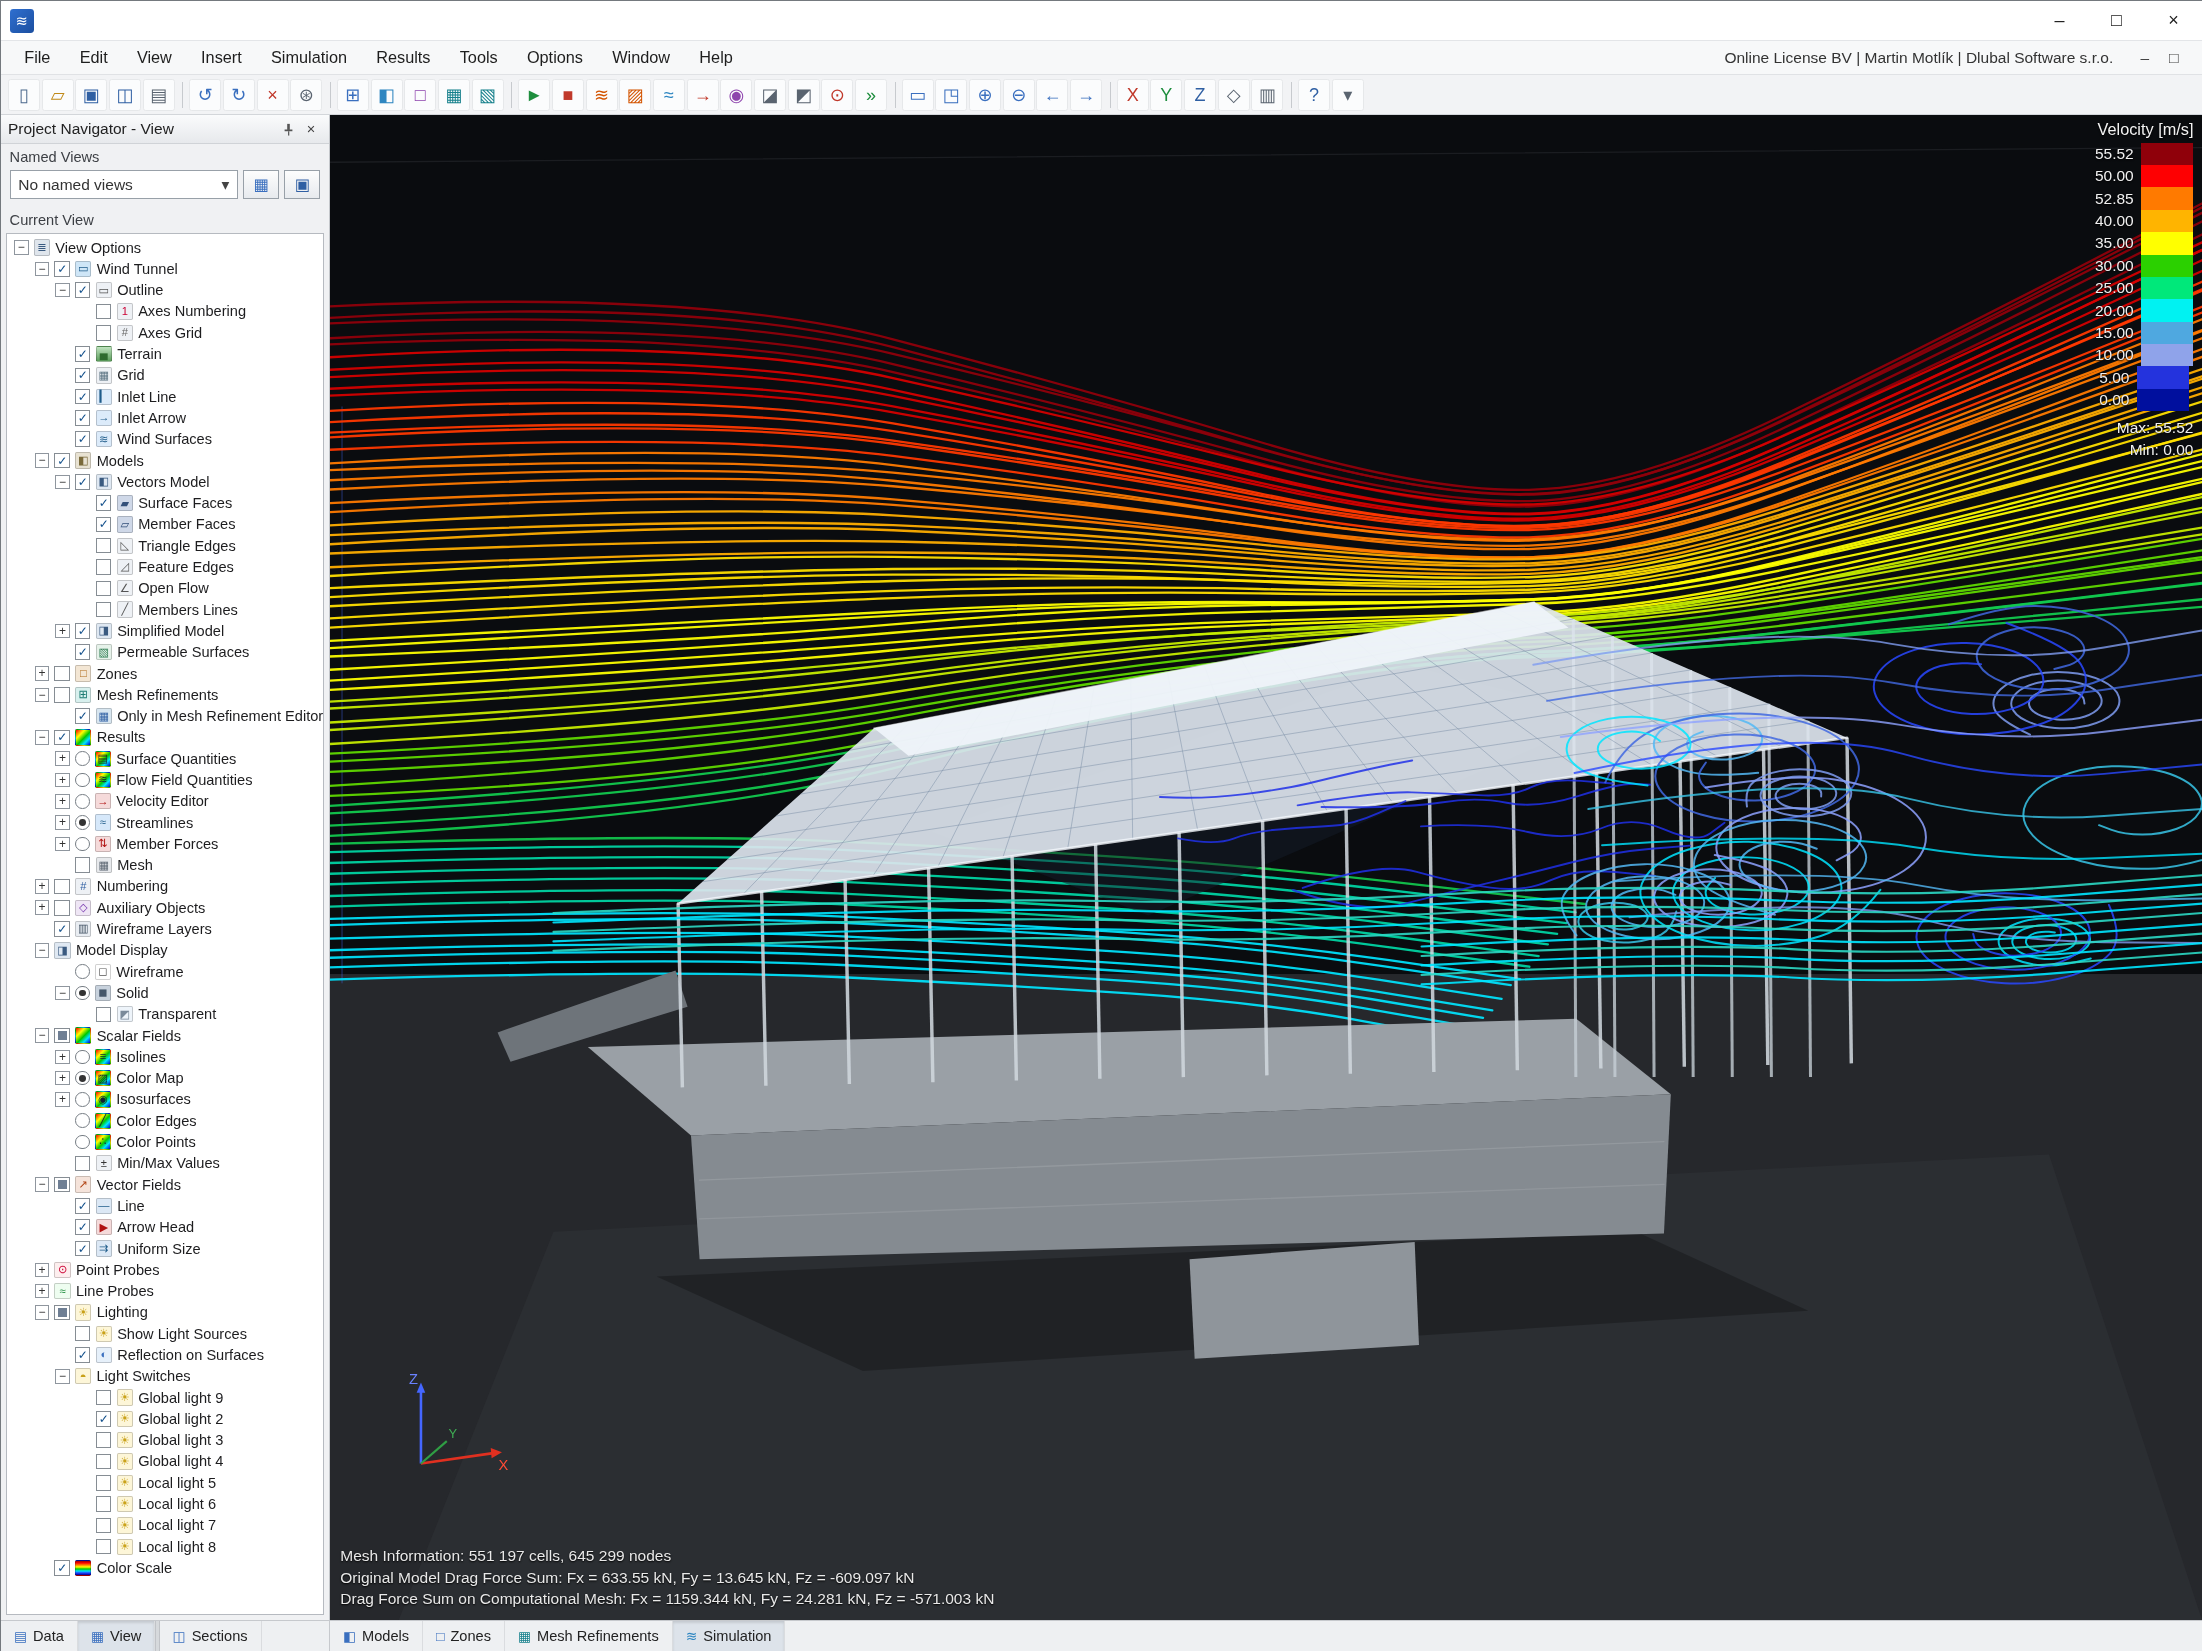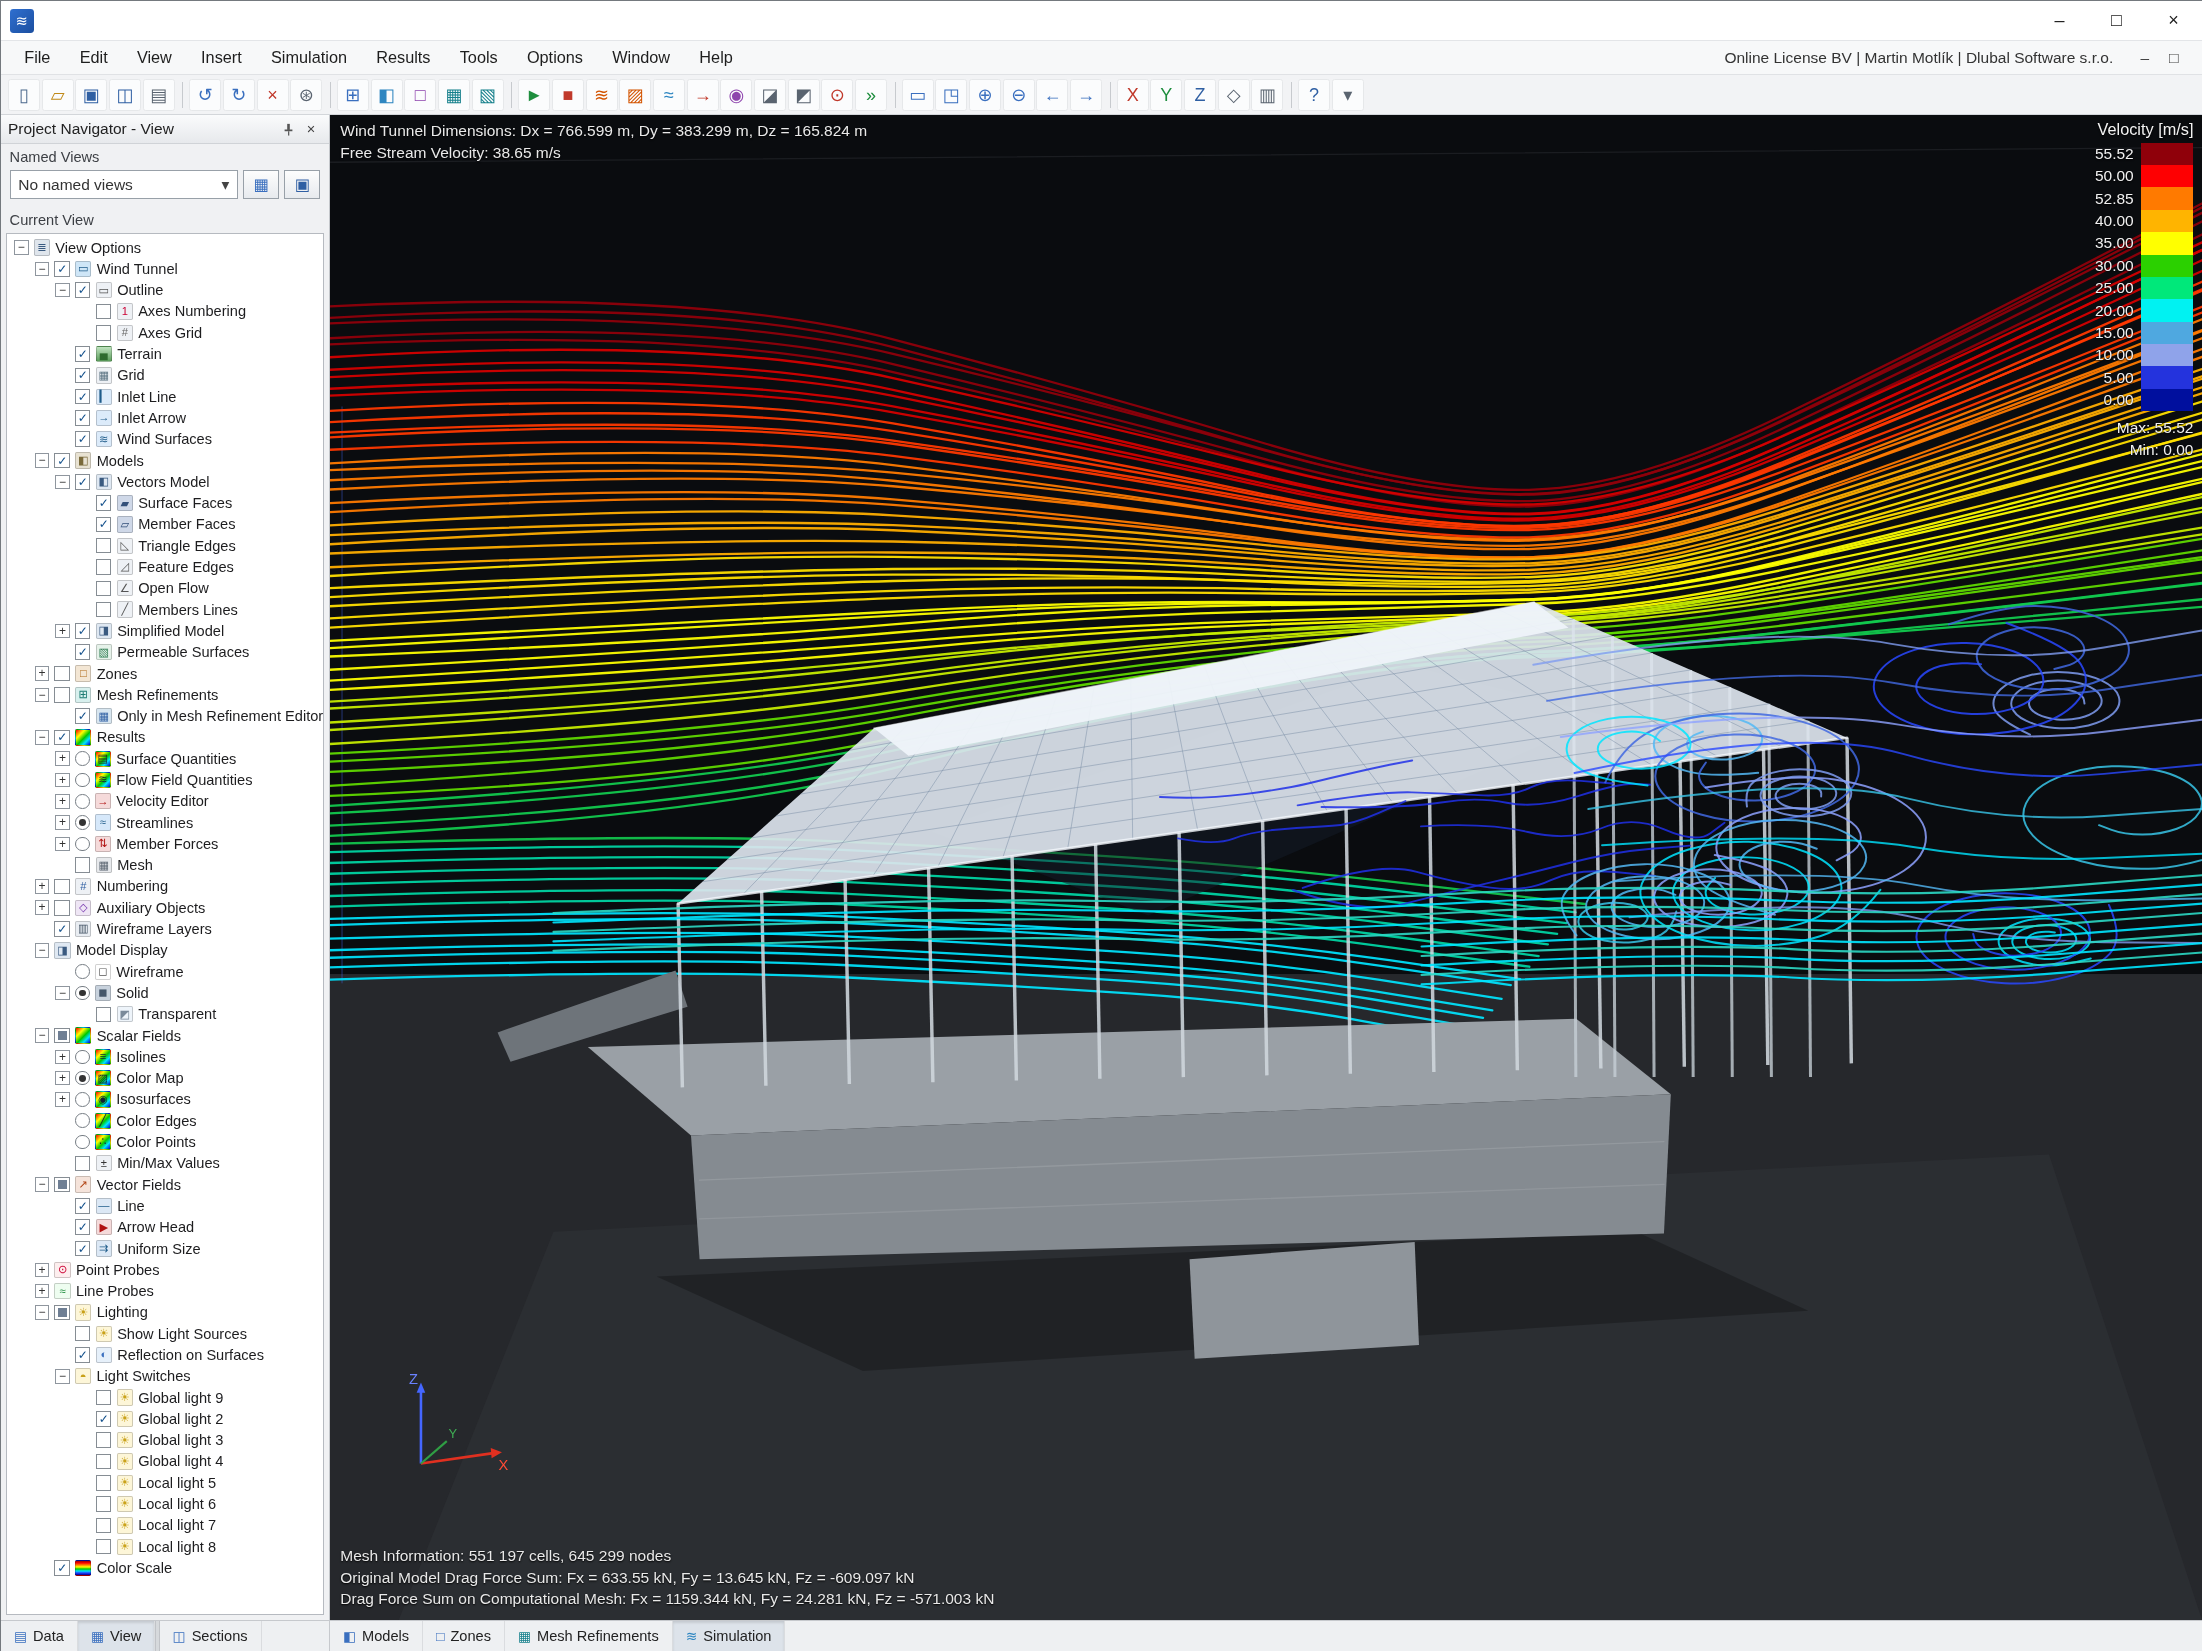--- a/index.html
+++ b/index.html
@@ -47,21 +47,21 @@
   .radio.sel::after{content:"";width:6.9px;height:6.9px;border-radius:50%;background:#333}
   .ticon{width:16.3px;height:16.3px;flex:none;margin-right:5.2px;border:0.9px solid rgba(0,0,0,.18);border-radius:1.7px;display:flex;align-items:center;justify-content:center;font-size:11.2px;line-height:1}
   .tlabel{font-size:14.6px;color:#1d1d1f}
 
   
   .viewport{flex:1;position:relative;background:#0a0c0f;overflow:hidden}
   #scene{position:absolute;left:0;top:0;width:100%;height:100%}
   .vp-top{position:absolute;top:5.2px;left:10.3px;color:#e9e9e9;font-size:15.5px;line-height:21.5px;text-shadow:0 0.9px 1.7px #000}
   .legend{position:absolute;top:5.2px;right:8.6px;text-align:right}
   .legend-title{font-size:16.3px;color:#f2f2f2;margin-bottom:3.4px;text-shadow:0 0.9px 1.7px #000}
-  .legend-row{display:flex;align-items:center;justify-content:flex-end;height:22.4px}
+  .legend-row{display:flex;align-items:center;justify-content:center;height:22.4px}
   .legend-val{font-size:15.5px;color:#f0f0f0;margin-right:7.7px;text-shadow:0 0.9px 1.7px #000}
   .legend-swatch{width:52px;height:22.4px;flex:none}
   .legend-minmax{font-size:15.5px;color:#f0f0f0;margin-top:6px;line-height:21.5px;text-shadow:0 0.9px 1.7px #000}
   .vp-bottom{position:absolute;left:10.3px;bottom:10.3px;color:#e9e9e9;font-size:15.5px;line-height:21.5px;text-shadow:0 0.9px 1.7px #000}
   .axis-triad{position:absolute;left:72px;bottom:138px}
 
   
   .statusbar{height:31px;flex:none;background:#eef0f2;border-top:0.9px solid #c6c9cd;display:flex;align-items:stretch;font-size:14.6px;color:#222}
   .sb-left{width:329px;flex:none;display:flex;border-right:0.9px solid #c6c9cd}
   .sb-main{display:flex}
@@ -805,24 +805,20 @@
           <path d="M260.0 951.0 Q700.0 933.0 900.0 937.0 Q1100.0 941.0 1300.0 929.0 Q1500.0 917.0 1675.0 925.0 Q1850.0 933.0 2014.0 920.0 L2178.0 907.0" fill="none" stroke="#2bd8c4" stroke-width="2.5" stroke-opacity="0.9" stroke-linecap="round"></path>
           <path d="M260.0 962.0 Q700.0 944.0 900.0 948.0 Q1100.0 952.0 1300.0 940.0 Q1500.0 928.0 1675.0 936.0 Q1850.0 944.0 2014.0 931.0 L2178.0 918.0" fill="none" stroke="#00e5ff" stroke-width="2.5" stroke-opacity="0.9" stroke-linecap="round"></path>
           <path d="M260.0 973.0 Q700.0 955.0 900.0 959.0 Q1100.0 963.0 1300.0 951.0 Q1500.0 939.0 1675.0 947.0 Q1850.0 955.0 2014.0 942.0 L2178.0 929.0" fill="none" stroke="#2bd8c4" stroke-width="2.5" stroke-opacity="0.9" stroke-linecap="round"></path>
           <path d="M1270.0 968.0 Q1560.0 952.0 1700.0 960.0 Q1840.0 968.0 2009.0 955.0 L2178.0 942.0" fill="none" stroke="#00e5ff" stroke-width="2.5" stroke-opacity="0.9" stroke-linecap="round"></path>
           <path d="M1270.0 979.0 Q1560.0 963.0 1700.0 971.0 Q1840.0 979.0 2009.0 966.0 L2178.0 953.0" fill="none" stroke="#2bd8c4" stroke-width="2.5" stroke-opacity="0.9" stroke-linecap="round"></path>
           <path d="M1270.0 990.0 Q1560.0 974.0 1700.0 982.0 Q1840.0 990.0 2009.0 977.0 L2178.0 964.0" fill="none" stroke="#00e5ff" stroke-width="2.5" stroke-opacity="0.9" stroke-linecap="round"></path>
           <path d="M1270.0 1001.0 Q1560.0 985.0 1700.0 993.0 Q1840.0 1001.0 2009.0 988.0 L2178.0 975.0" fill="none" stroke="#2bd8c4" stroke-width="2.5" stroke-opacity="0.9" stroke-linecap="round"></path>
           <path d="M1270.0 1012.0 Q1560.0 996.0 1700.0 1004.0 Q1840.0 1012.0 2009.0 999.0 L2178.0 986.0" fill="none" stroke="#00e5ff" stroke-width="2.5" stroke-opacity="0.9" stroke-linecap="round"></path>
         </svg>
 
-      <div class="vp-top">
-        <div>Wind Tunnel Dimensions: Dx = 766.599 m, Dy = 383.299 m, Dz = 165.824 m</div>
-        <div>Free Stream Velocity: 38.65 m/s</div>
-      </div>
 
       <div class="legend">
         <div class="legend-title">Velocity [m/s]</div>
         <div id="legend-rows">
             <div class="legend-row">
               <span class="legend-val">55.52</span>
               <div class="legend-swatch" style="background: rgb(143, 0, 10);"></div>
             </div>
             <div class="legend-row">
               <span class="legend-val">50.00</span>

